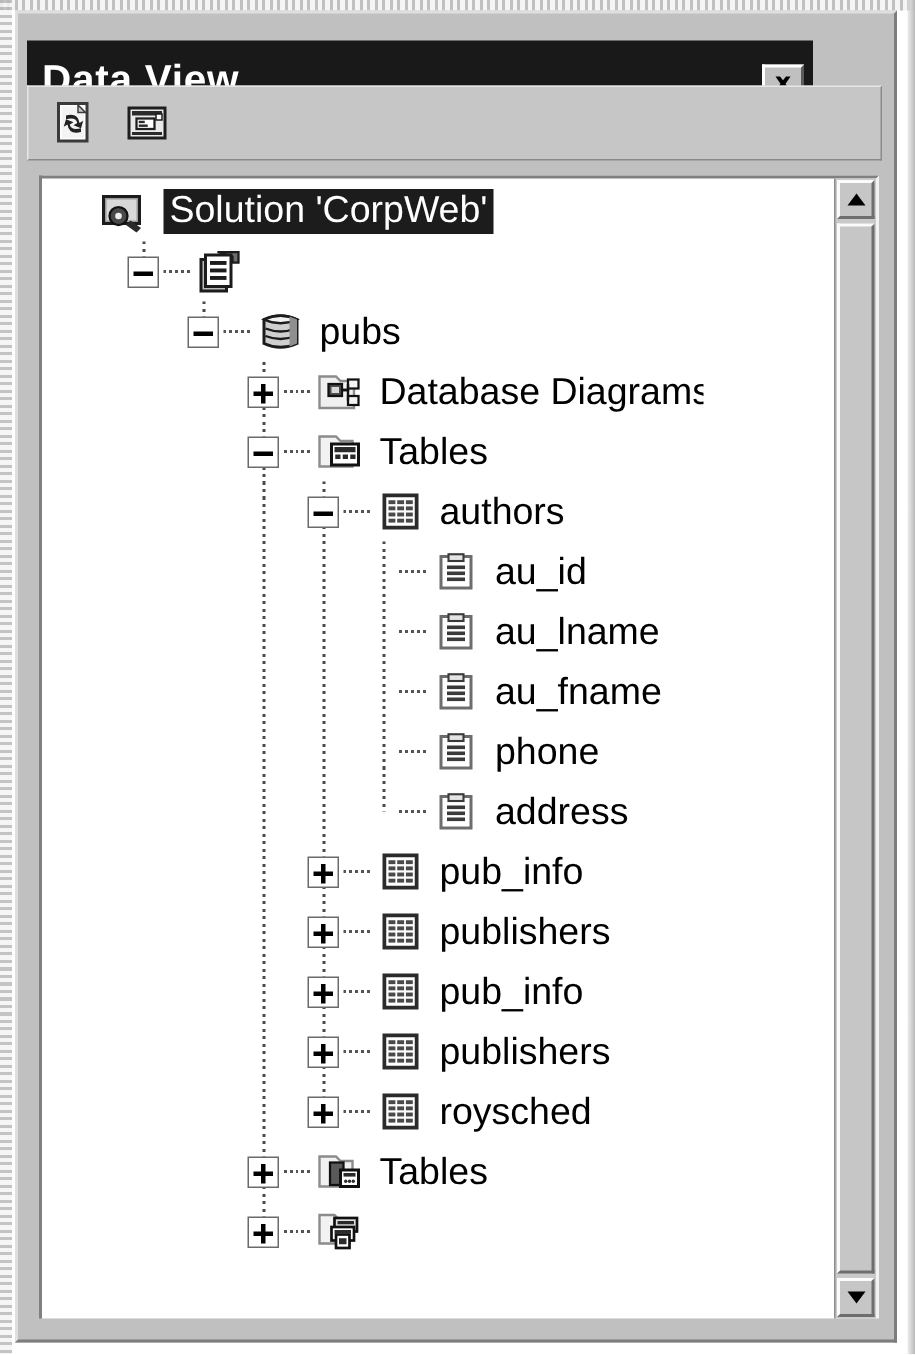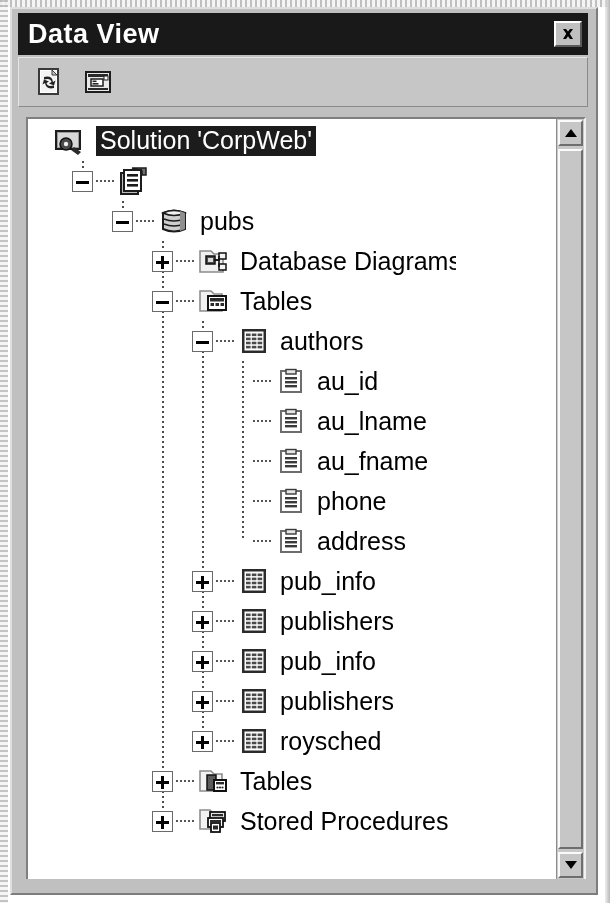--- a/index.html
+++ b/index.html
@@ -58,26 +58,26 @@
     border-left: 2px solid #dfdfdf;
     border-right: 2px solid #7d7d7d;
     border-bottom: 2px solid #7d7d7d;
     box-sizing: border-box;
   }
 
   
   .titlebar {
     position: absolute;
     left: 6px;
-    top: 4px;
-    width: 570px;
+    top: 18px;
+    width: 524px;
     height: 42px;
     background: #191919;
     display: flex;
-    align-items: center;
+    align-items: flex-end;
     justify-content: space-between;
   }
   .titlebar-text {
     color: #ffffff;
     font-size: 27px;
     font-weight: bold;
     letter-spacing: 0.5px;
     padding-left: 10px;
     white-space: nowrap;
     user-select: none;
@@ -137,21 +137,21 @@
     height: 764px;
     background: #ffffff;
     border-top: 2px solid #808080;
     border-left: 2px solid #808080;
     border-right: 2px solid #f2f2f2;
     border-bottom: 2px solid #f2f2f2;
     box-sizing: border-box;
   }
   .tree {
     position: absolute;
-    left: 0; top: 0;
+    left: 13px; top: 0;
     width: 428px;
     height: 760px;
     overflow: hidden;
   }
 
   
   .vscroll {
     position: absolute;
     right: 0;
     top: 0;
@@ -506,21 +506,20 @@
             <span class="label">Tables</span>
           </div>
           <div class="row" style="top: 682px; left: 124px;">
             <div class="twisty plus"></div>
             <div class="dots"></div>
             <div class="icon-wrap">
               <svg width="32" height="32" viewBox="0 0 32 32">
                 <use href="#sym-procedures-folder-icon"></use>
               </svg>
             </div>
-            <span class="label">Stored Procedures</span>
           </div>
         </div>
 
       <div class="vscroll">
         <div class="sb-arrow up">
           <svg width="14" height="10" viewBox="0 0 14 10">
             <path d="M7 1 L13 9 L1 9 Z" fill="#000000"></path>
           </svg>
         </div>
         <div class="sb-thumb"></div>

